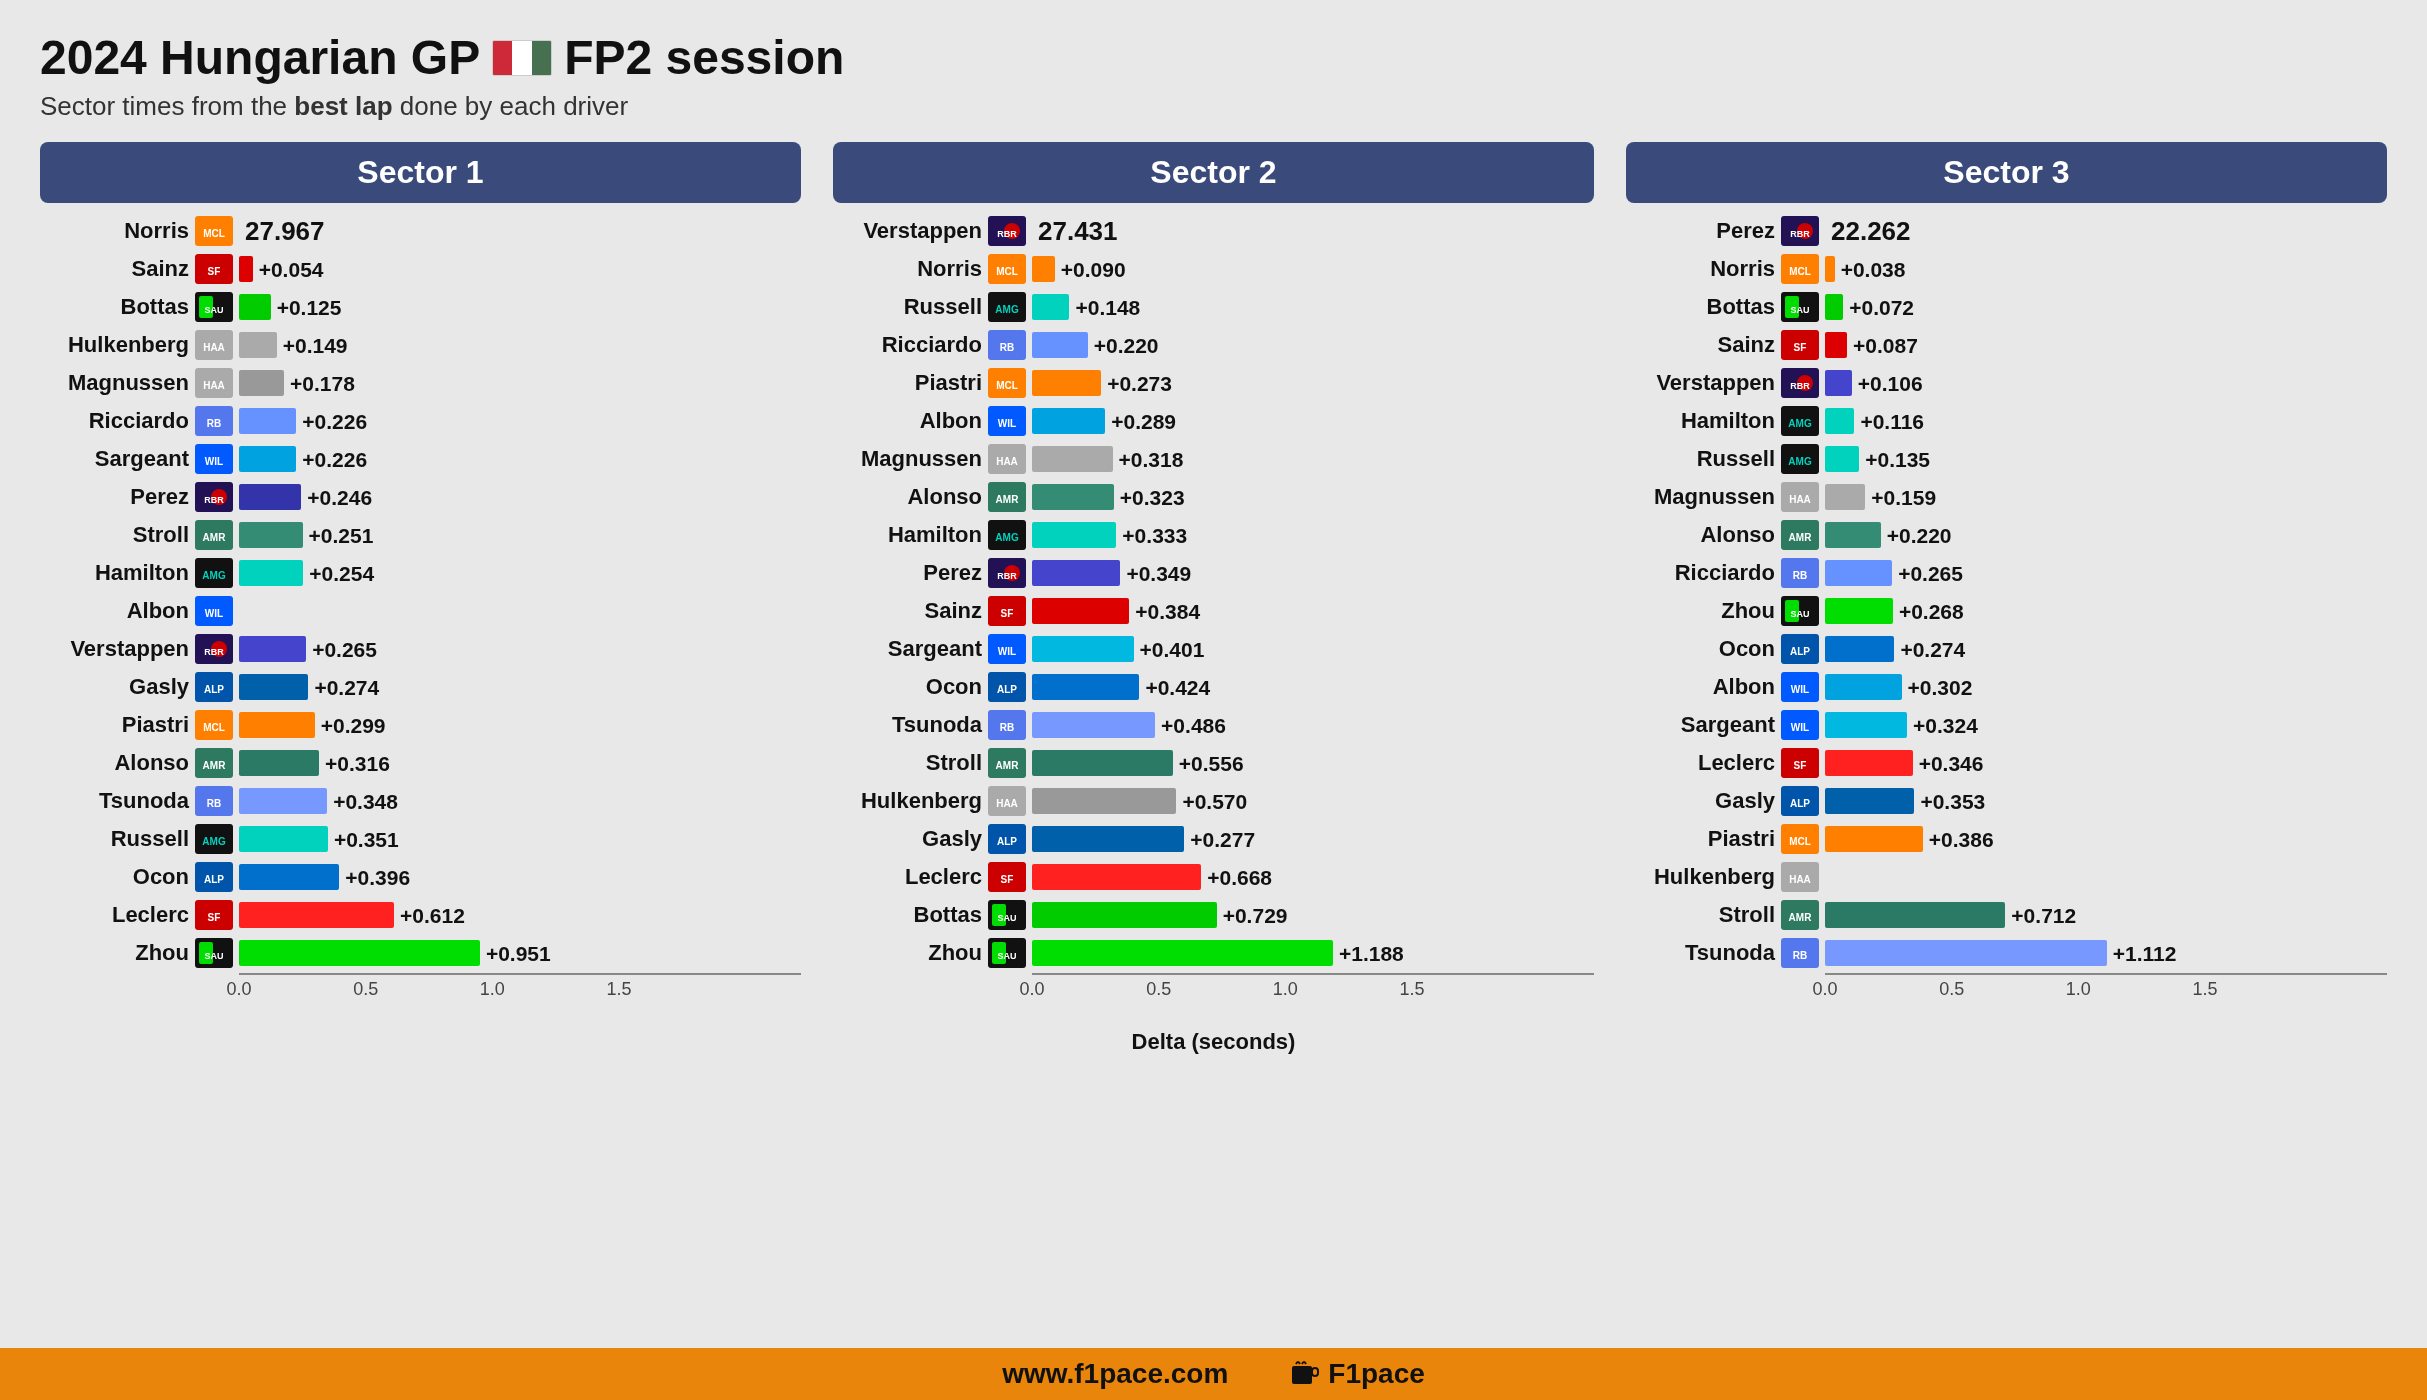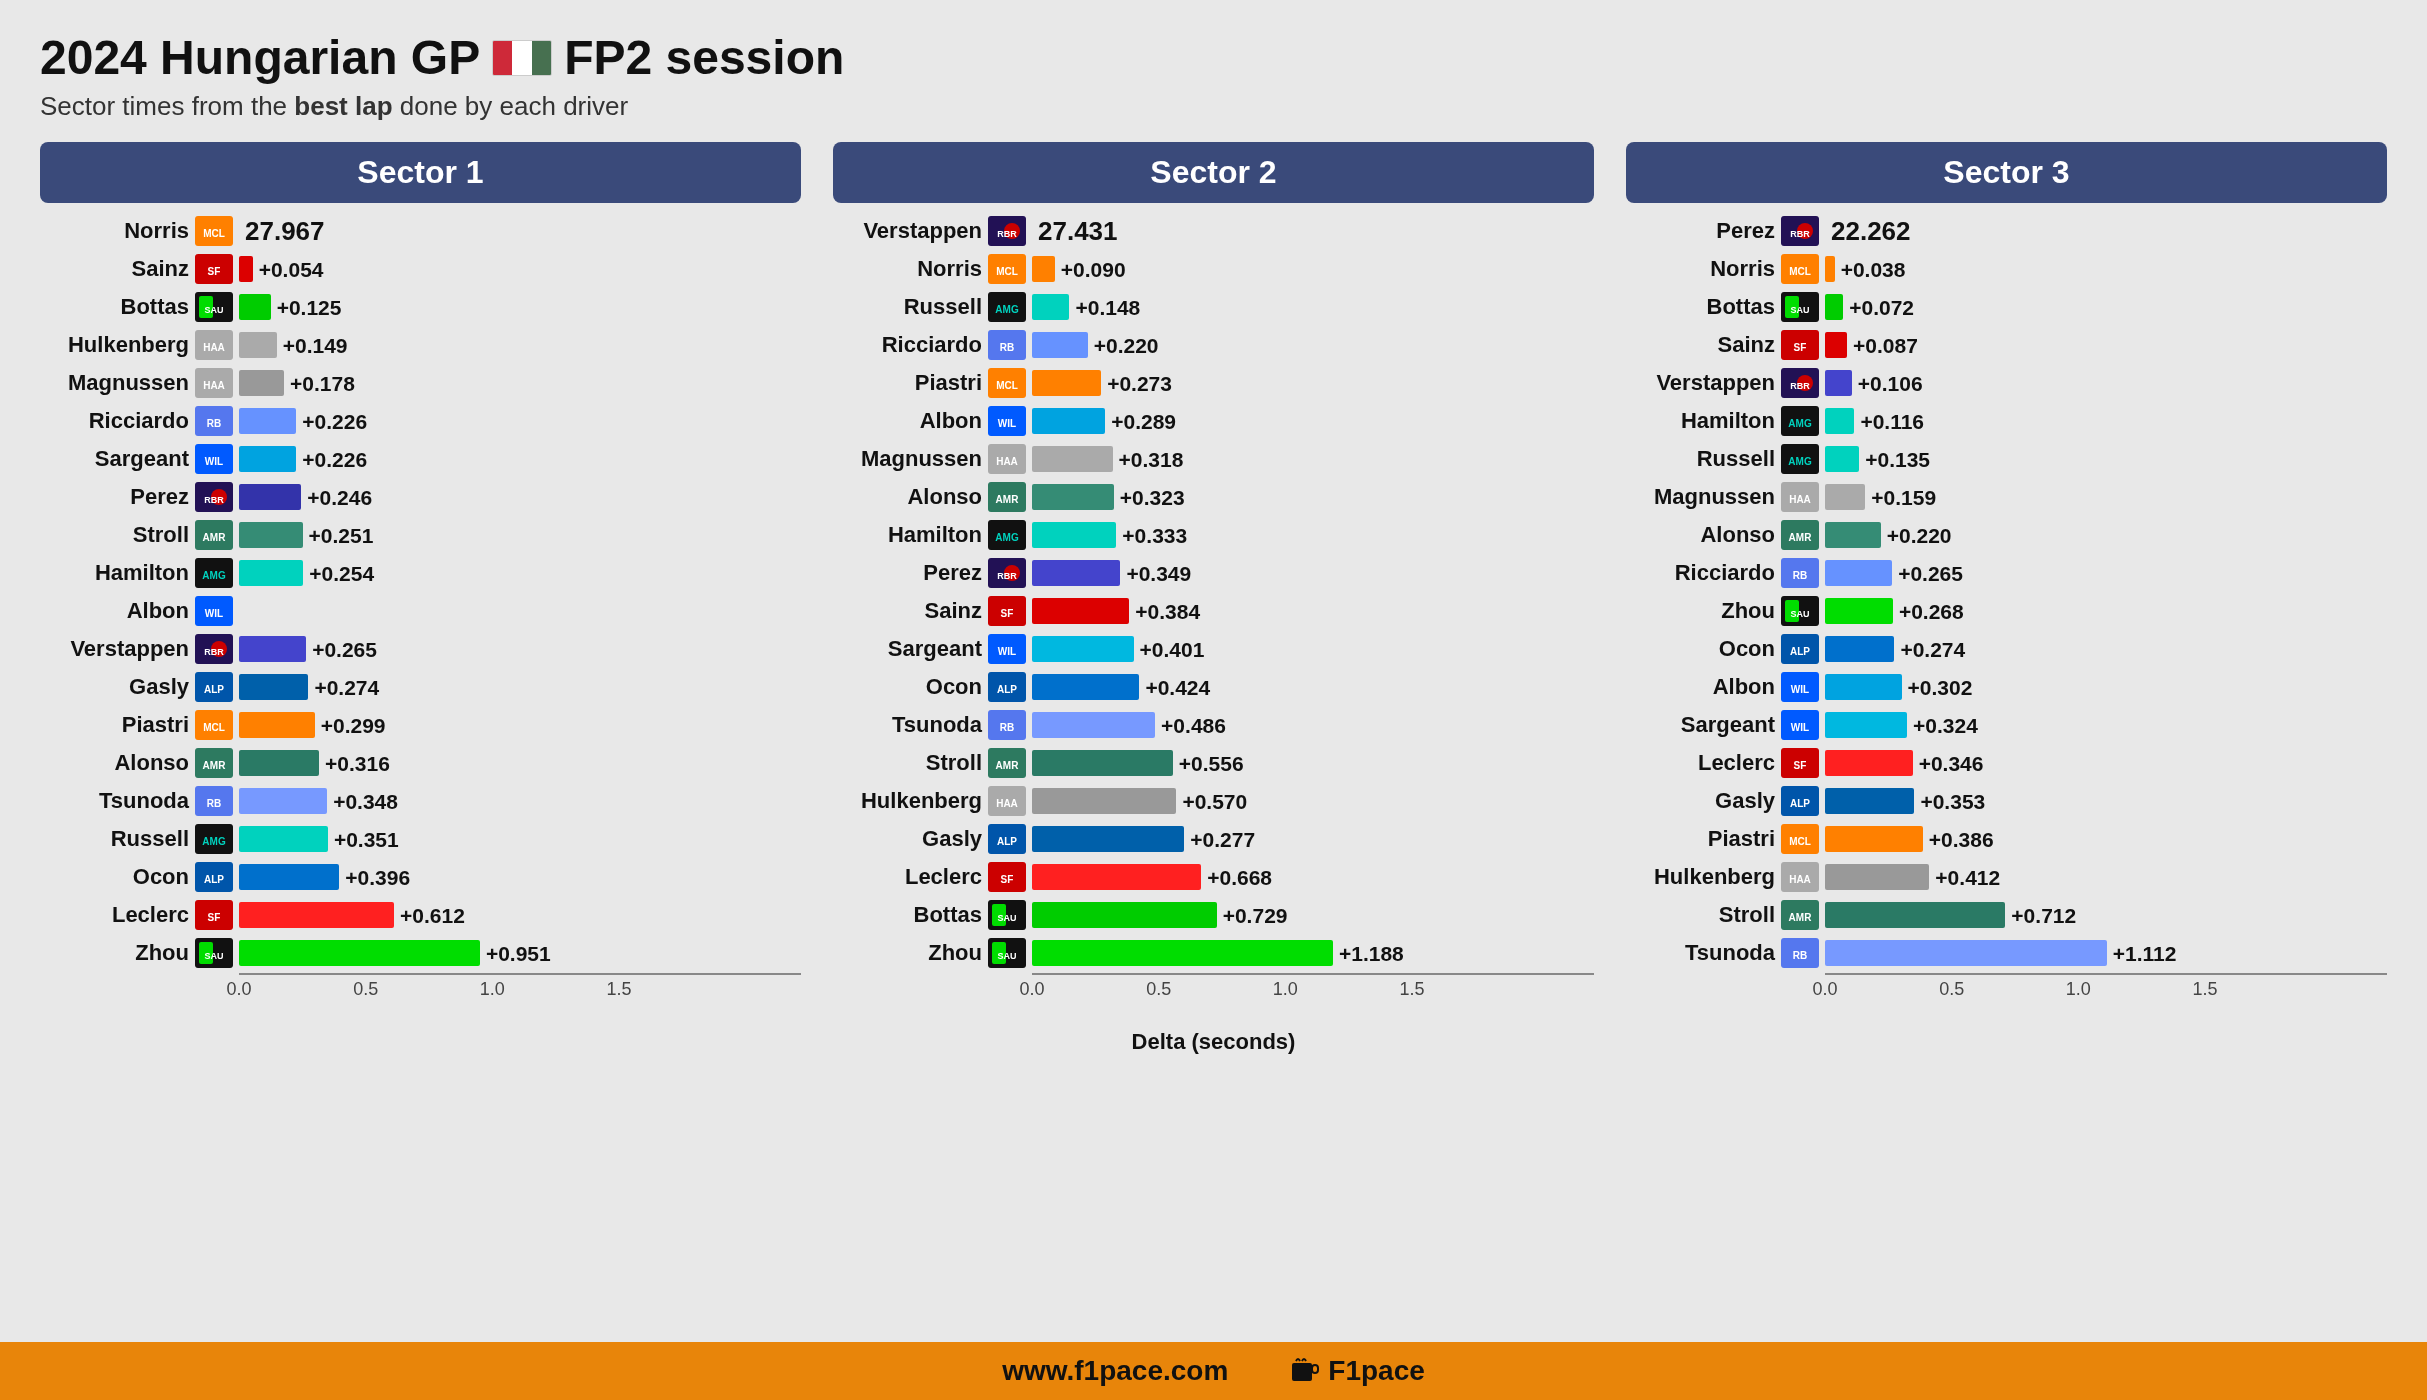--- a/index.html
+++ b/index.html
@@ -135,21 +135,21 @@
     }
     .axis-label {
       text-align: center;
       font-size: 22px;
       font-weight: 700;
       color: #111;
       margin-top: 16px;
     }
     .footer {
       background: #e8850a;
-      height: 58px;
+      height: 52px;
       display: flex;
       align-items: center;
       justify-content: center;
       gap: 60px;
       padding: 0 40px;
     }
     .footer-url {
       font-size: 28px;
       font-weight: 700;
       color: #111;
@@ -957,24 +957,20 @@
             </div>
           </div>
           <div class="driver-row">
             <div class="driver-name">Hulkenberg</div>
             <div class="team-badge">
               <svg width="38" height="30" viewBox="0 0 38 30">
                 <rect width="38" height="30" rx="3" fill="#aaaaaa"></rect>
                 <text x="19" y="21" text-anchor="middle" fill="white" font-size="10" font-weight="900">HAA</text>
               </svg>
             </div>
-            <div class="bar-container">
-              <div class="bar" style="width: 104.373px; background: rgb(153, 153, 153);"></div>
-              <span class="bar-label">+0.412</span>
-            </div>
           </div>
           <div class="driver-row">
             <div class="driver-name">Stroll</div>
             <div class="team-badge">
               <svg width="38" height="30" viewBox="0 0 38 30">
                 <rect width="38" height="30" rx="3" fill="#2d7a60"></rect>
                 <text x="19" y="21" text-anchor="middle" fill="white" font-size="10" font-weight="900">AMR</text>
               </svg>
             </div>
             <div class="bar-container">

